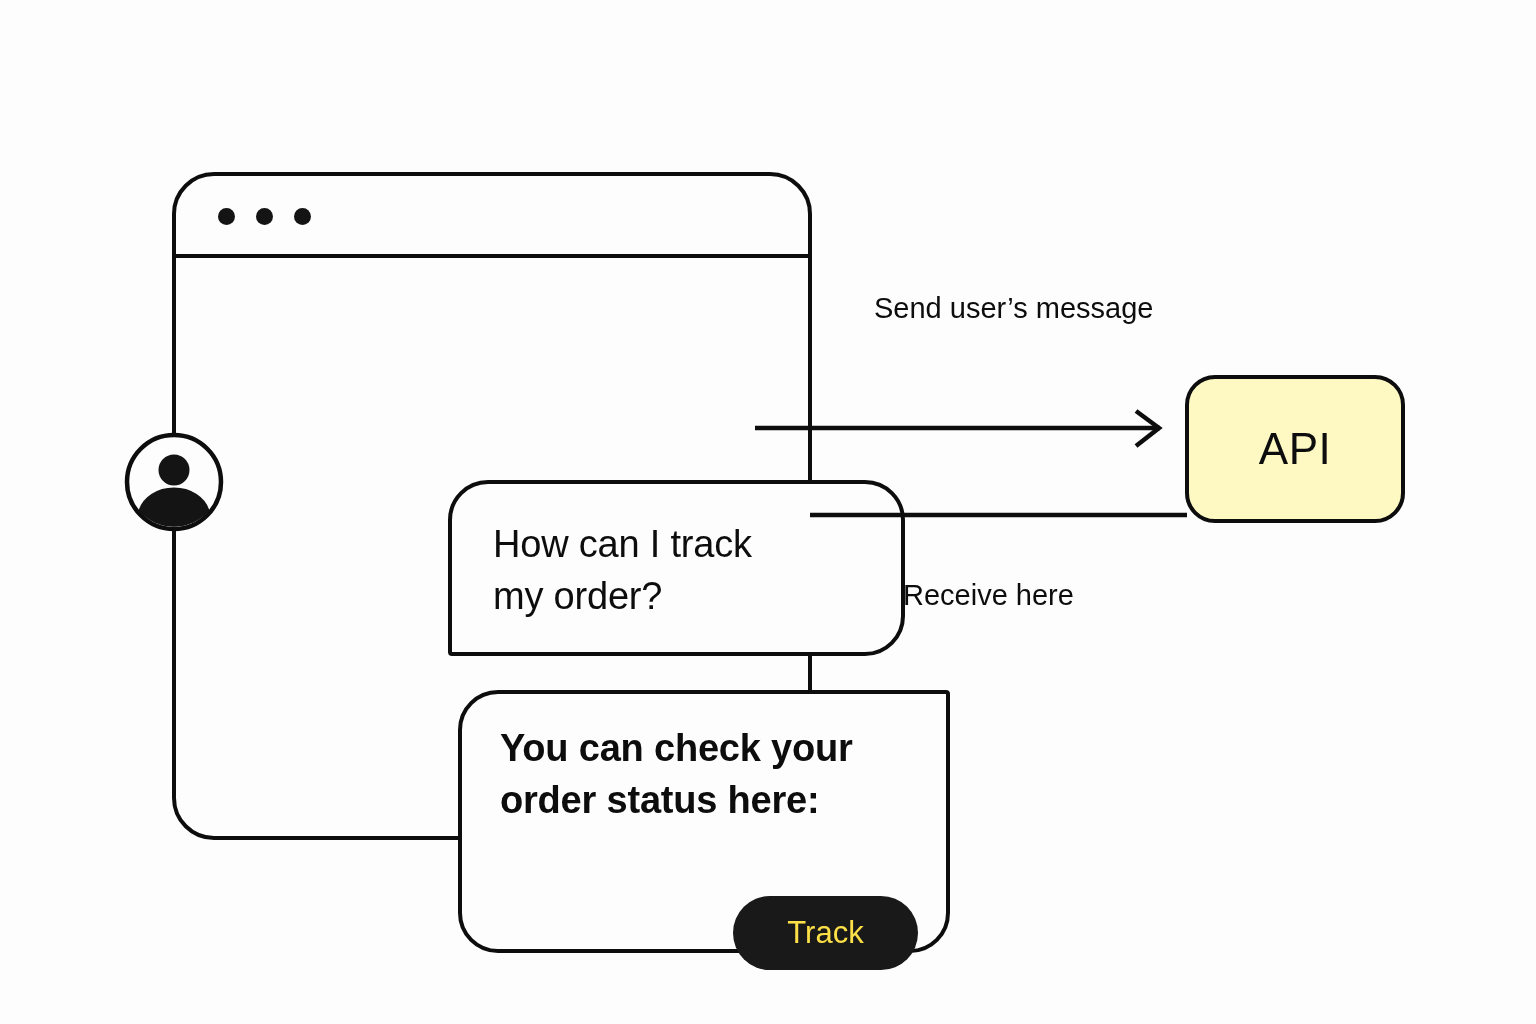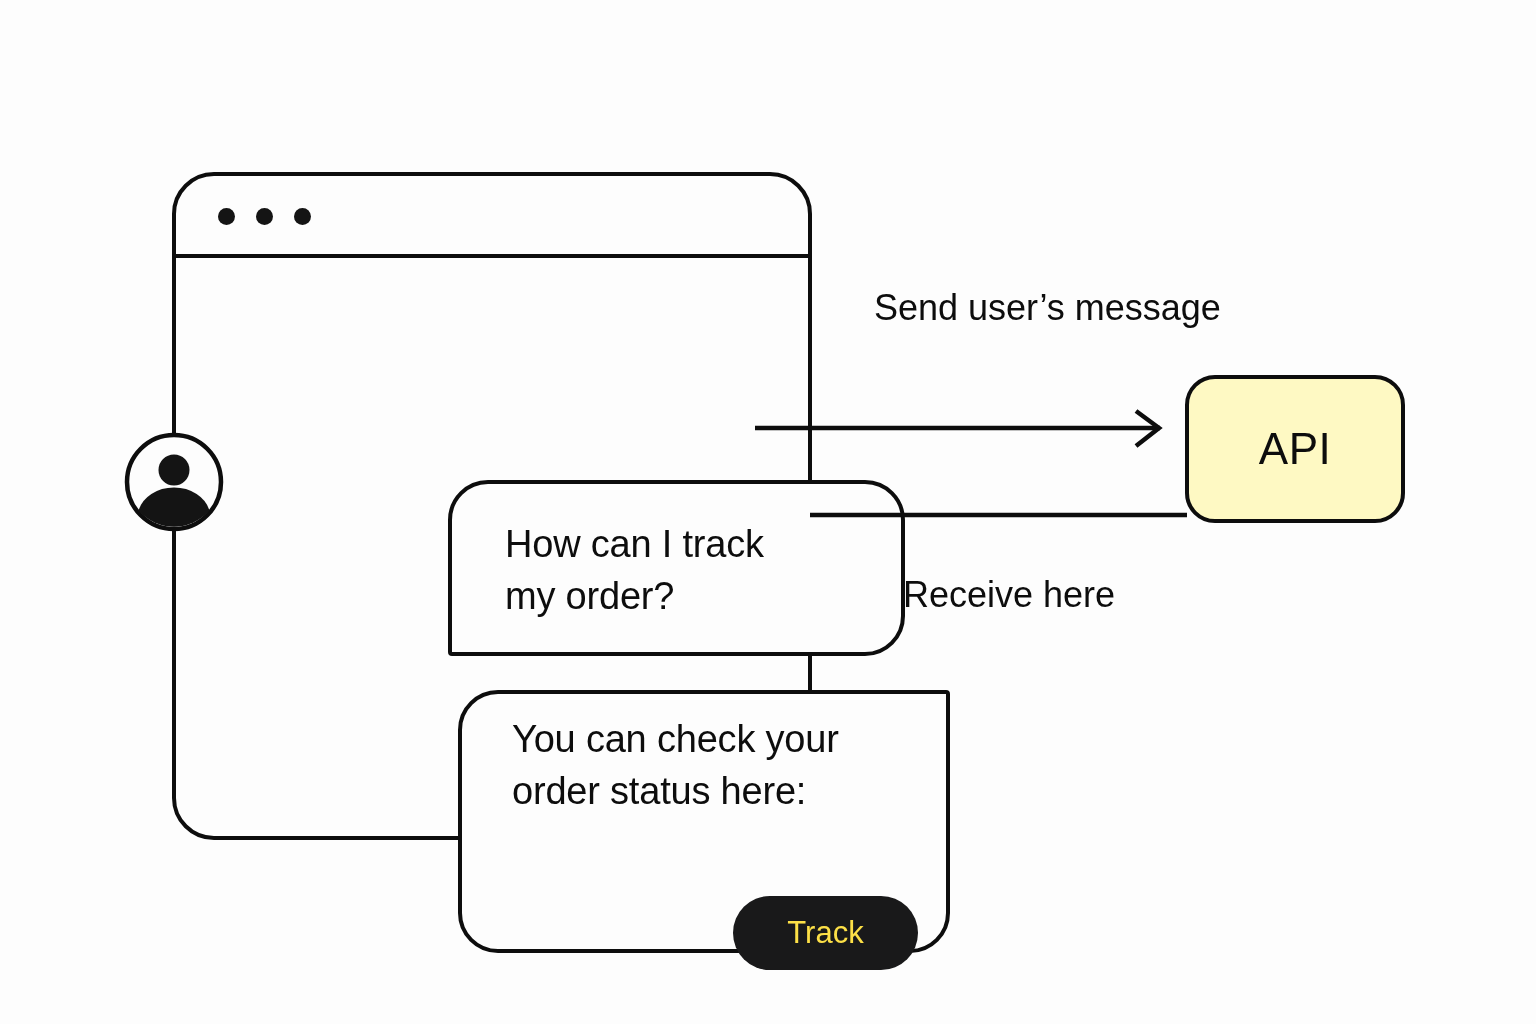--- a/index.html
+++ b/index.html
@@ -85,29 +85,29 @@
     height: 263px;
     border-radius: 40px 4px 40px 40px;
   }
   .bubble-text {
     position: absolute;
     color: #0d0d0d;
     font-size: 38px;
     line-height: 52px;
     letter-spacing: -0.2px;
     white-space: pre-line;
-    margin-left: 12px;
   }
   .bubble-user .bubble-text {
     left: 41px;
     top: 34px;
   }
   .bubble-bot .bubble-text {
     left: 38px;
-    top: 19px;
+    top: 28px;
+    font-weight: bold;
   }
 
   
   .track-btn {
     position: absolute;
     left: 271px;
     top: 164px;
     width: 185px;
     height: 74px;
     border: none;
@@ -131,21 +131,21 @@
     width: 1536px;
     height: 1024px;
     z-index: 6;
     pointer-events: none;
   }
 
   
   .flow-label {
     position: absolute;
     color: #0d0d0d;
-    font-size: 36px;
+    font-size: 29px;
     line-height: 34px;
     white-space: nowrap;
   }
   .label-send {
     left: 874px;
     top: 291px;
   }
   .label-receive {
     left: 903px;
     top: 578px;

